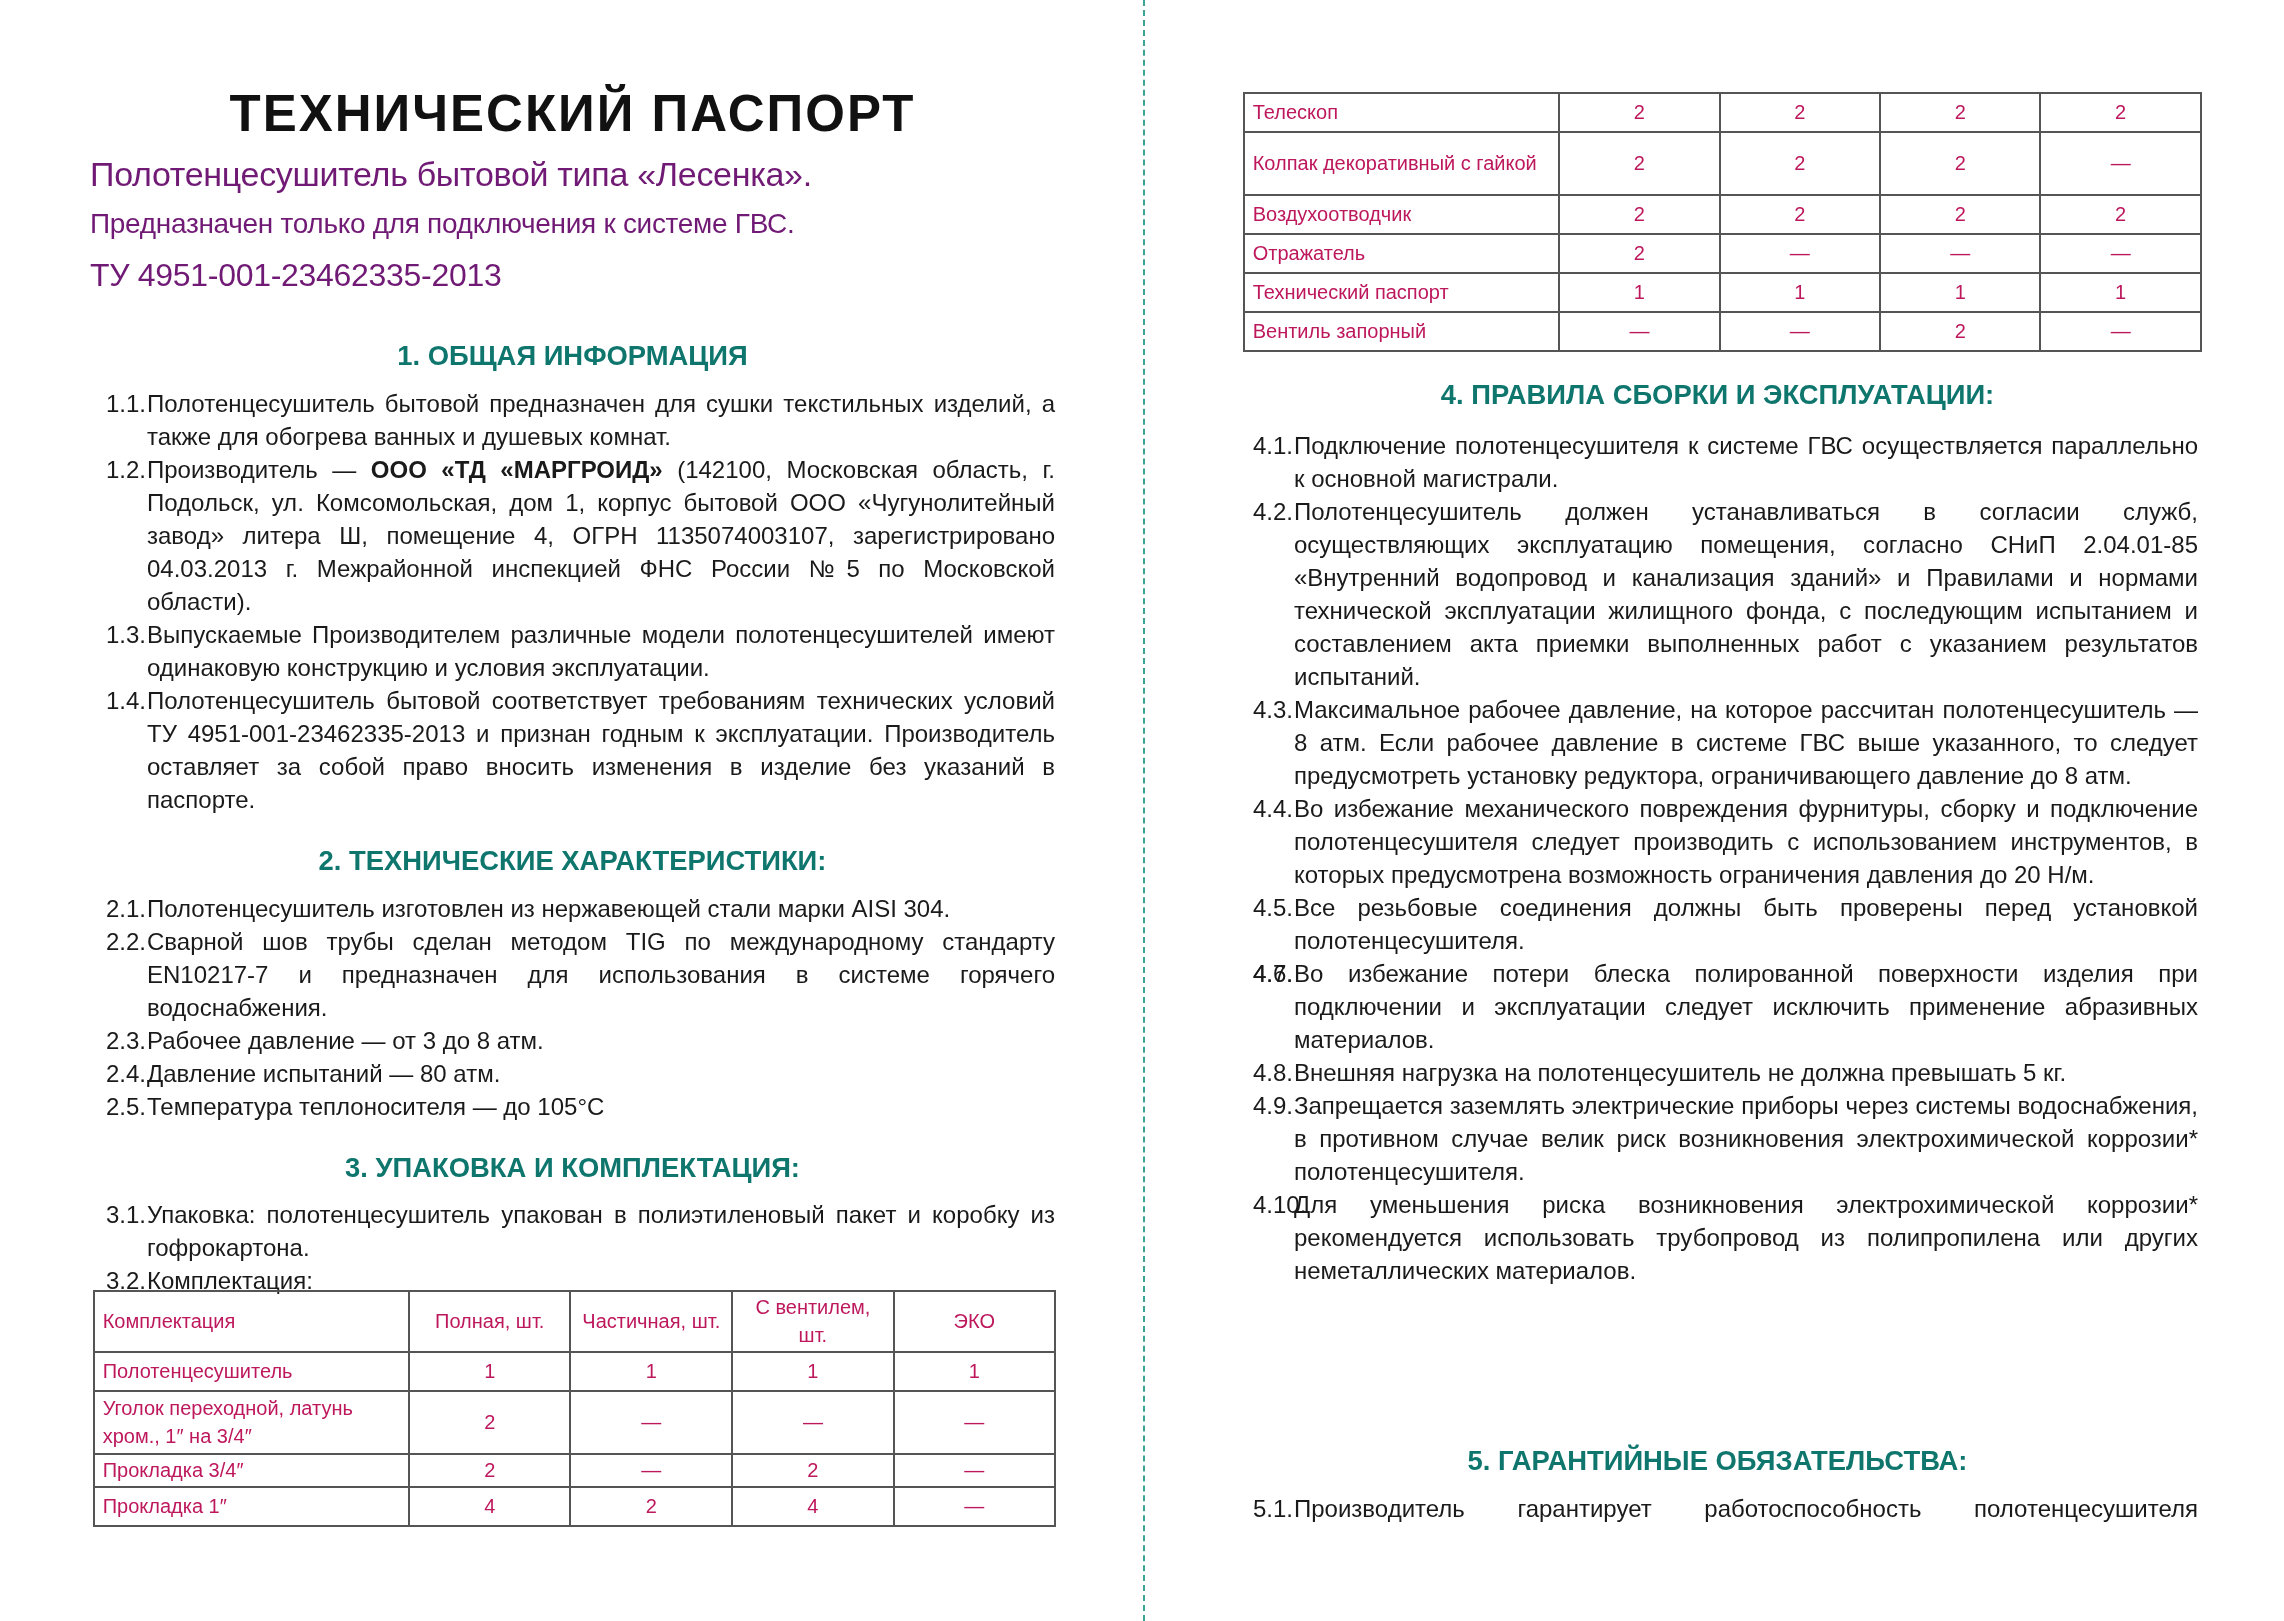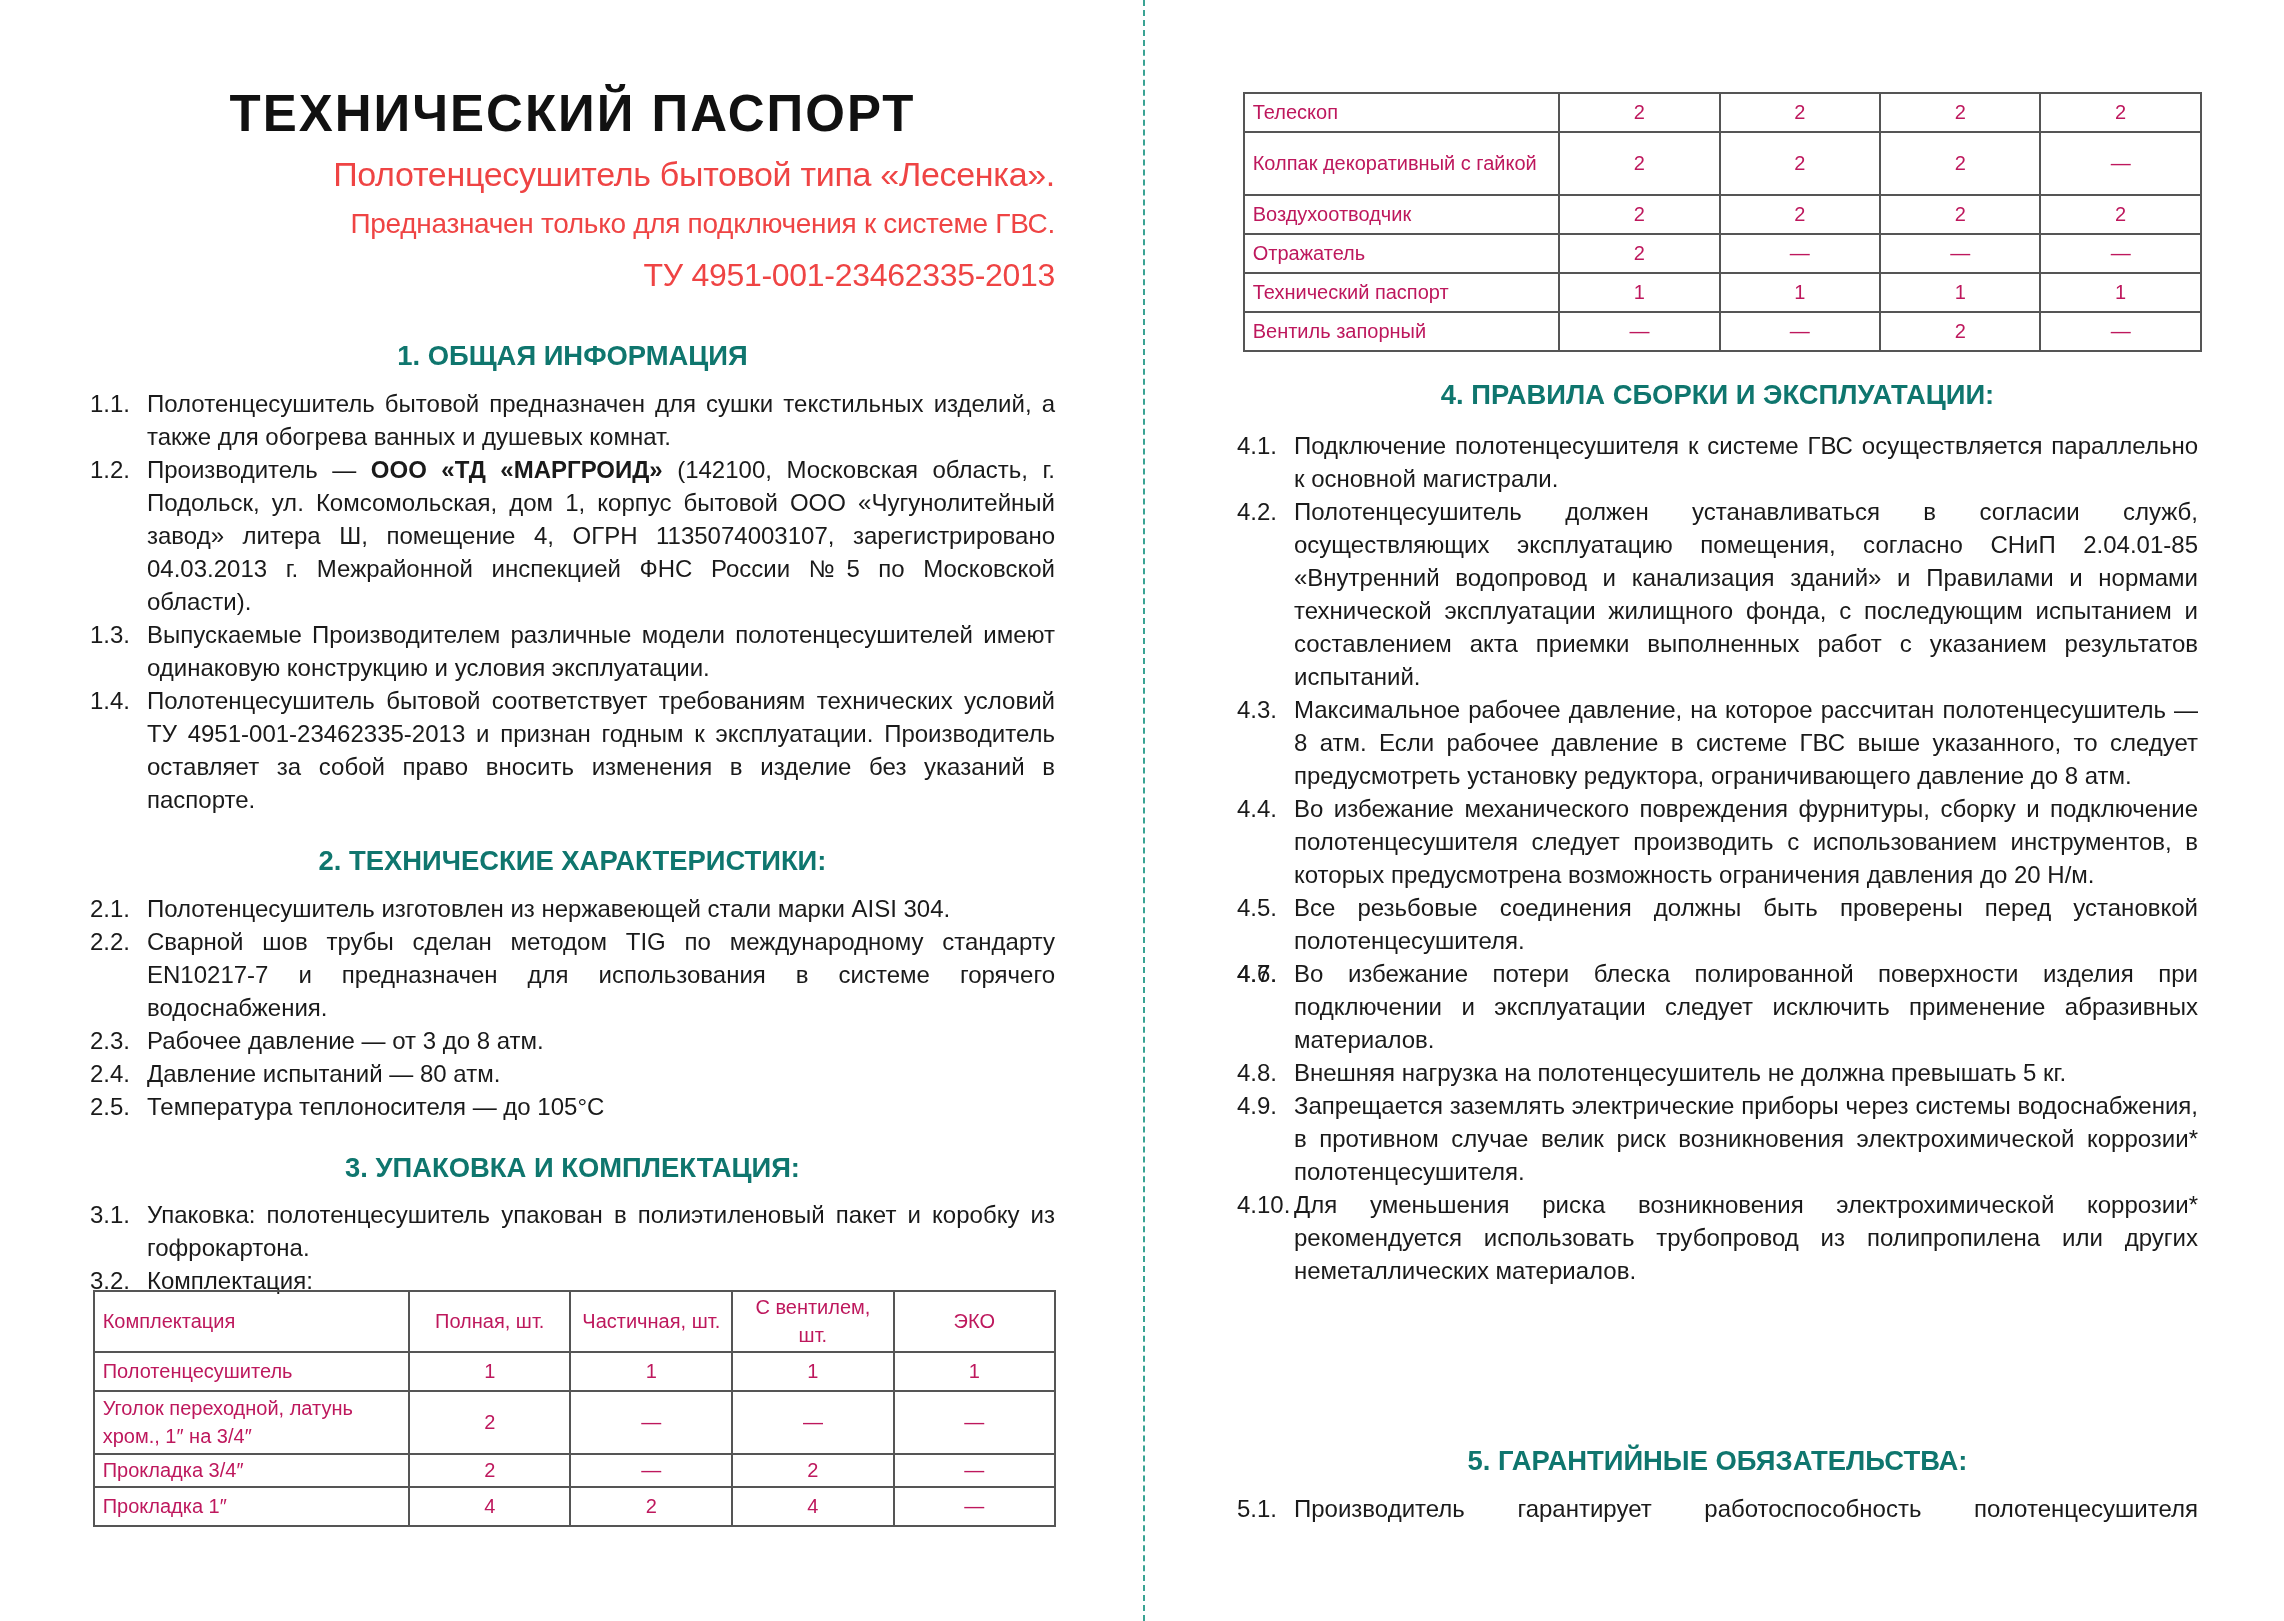--- a/index.html
+++ b/index.html
@@ -12,30 +12,30 @@
   .right { left:1237px; width:961px; }
   .divider {
     position:absolute; left:1143px; top:0; width:0; height:1621px;
     border-left:2px dashed #3aa394;
   }
   .title {
     position:absolute; top:84px; left:0; width:965px; text-align:center;
     font-size:51px; font-weight:bold; letter-spacing:2px; color:#111;
   }
   .sub {
-    position:absolute; left:0; width:965px; text-align:right;
-    font-size:34px; color:#ef4444; letter-spacing:-0.3px;
+    position:absolute; left:0; width:965px; text-align:left;
+    font-size:34px; color:#701a75; letter-spacing:-0.3px;
   }
   .h2 {
     position:absolute; left:0; width:100%; text-align:center;
     font-size:27.4px; font-weight:bold; color:#0f766e;
   }
   .items { position:absolute; left:0; width:100%; }
   .item { position:relative; padding-left:57px; font-size:24px; line-height:33px; text-align:justify; color:#1a1a1a; }
-  .item .num { position:absolute; left:0; top:0; }
+  .item .num { position:absolute; left:16px; top:0; }
   .item b { font-weight:bold; }
   table.kt {
     position:absolute; border-collapse:collapse; font-size:20px; color:#be185d;
   }
   table.kt td, table.kt th {
     border:2px solid #555; padding:2px 7.8px; font-weight:normal; line-height:27.4px;
   }
   table.kt td.c, table.kt th.c { text-align:center; }
   table.kt td.l, table.kt th.l { text-align:left; }
 </style>

